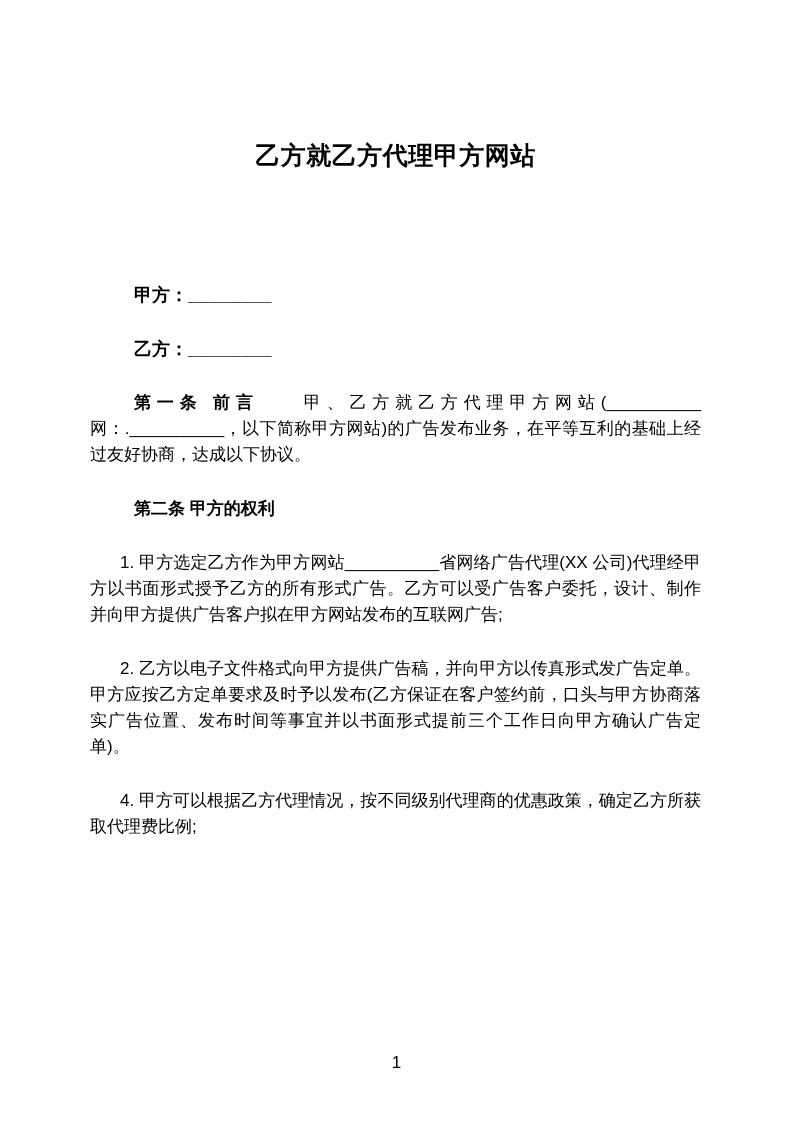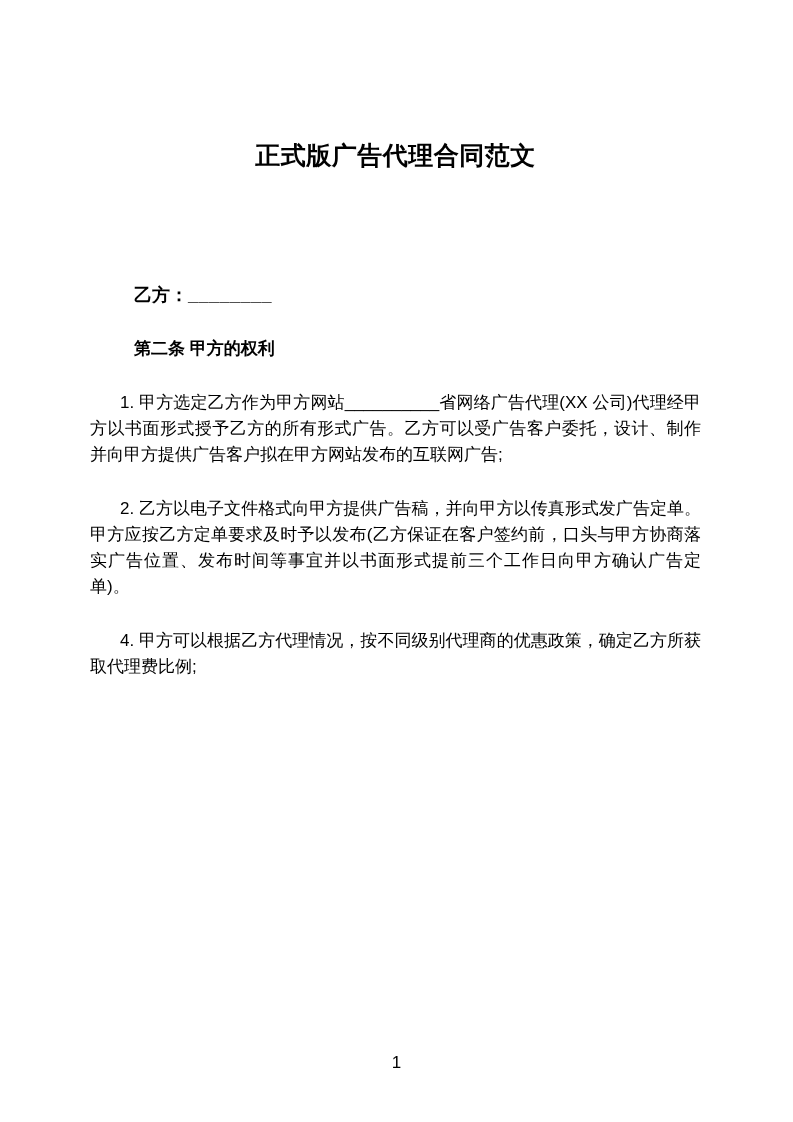--- a/index.html
+++ b/index.html
@@ -63,25 +63,27 @@
     font-size: 17px;
     line-height: 22px;
     color: #000000;
   }
 </style>
 </head>
 <body>
 
 <div class="page">
 
-  <h1 class="title">正式版广告代理合同范文</h1>
+  <h1 class="title">乙方就乙方代理甲方网站</h1>
 
+  <p class="party"><span>甲方：</span><span class="blank">________</span></p>
 
   <p class="party"><span>乙方：</span><span class="blank">________</span></p>
 
+  <p class="clause indent-lg"><span class="clause-heading-inline">第一条 前言</span><span>甲、乙方就乙方代理甲方网站(__________网：.__________，以下简称甲方网站)的广告发布业务，在平等互利的基础上经过友好协商，达成以下协议。</span></p>
 
   <p class="clause indent-lg bold">第二条 甲方的权利</p>
 
   <p class="clause indent-sm">1. 甲方选定乙方作为甲方网站__________省网络广告代理(XX 公司)代理经甲方以书面形式授予乙方的所有形式广告。乙方可以受广告客户委托，设计、制作并向甲方提供广告客户拟在甲方网站发布的互联网广告;</p>
 
   <p class="clause indent-sm">2. 乙方以电子文件格式向甲方提供广告稿，并向甲方以传真形式发广告定单。甲方应按乙方定单要求及时予以发布(乙方保证在客户签约前，口头与甲方协商落实广告位置、发布时间等事宜并以书面形式提前三个工作日向甲方确认广告定单)。</p>
 
 
 
   <p class="clause indent-sm">4. 甲方可以根据乙方代理情况，按不同级别代理商的优惠政策，确定乙方所获取代理费比例;</p>

